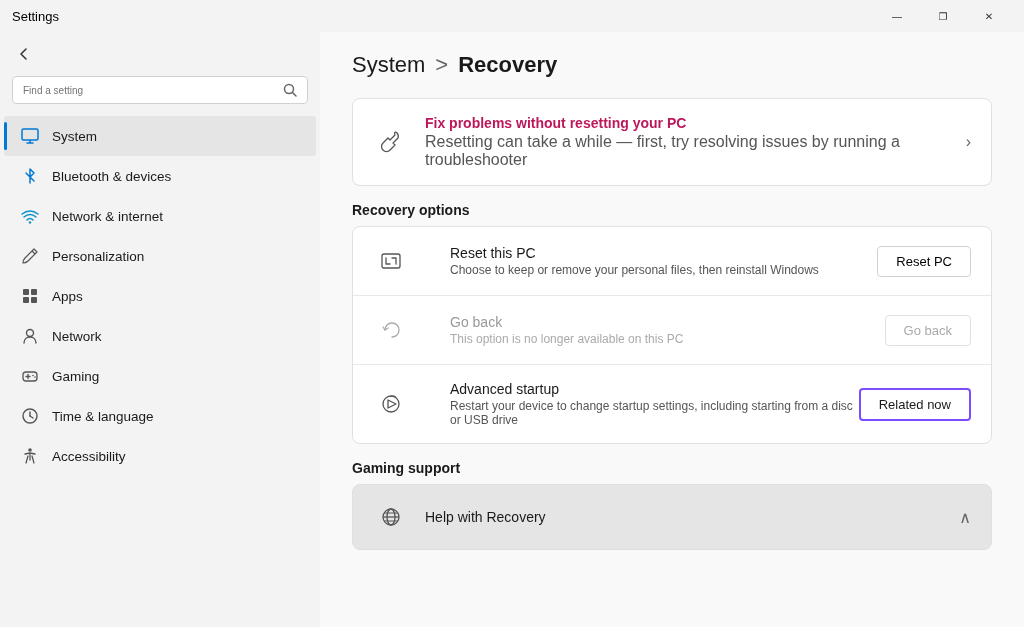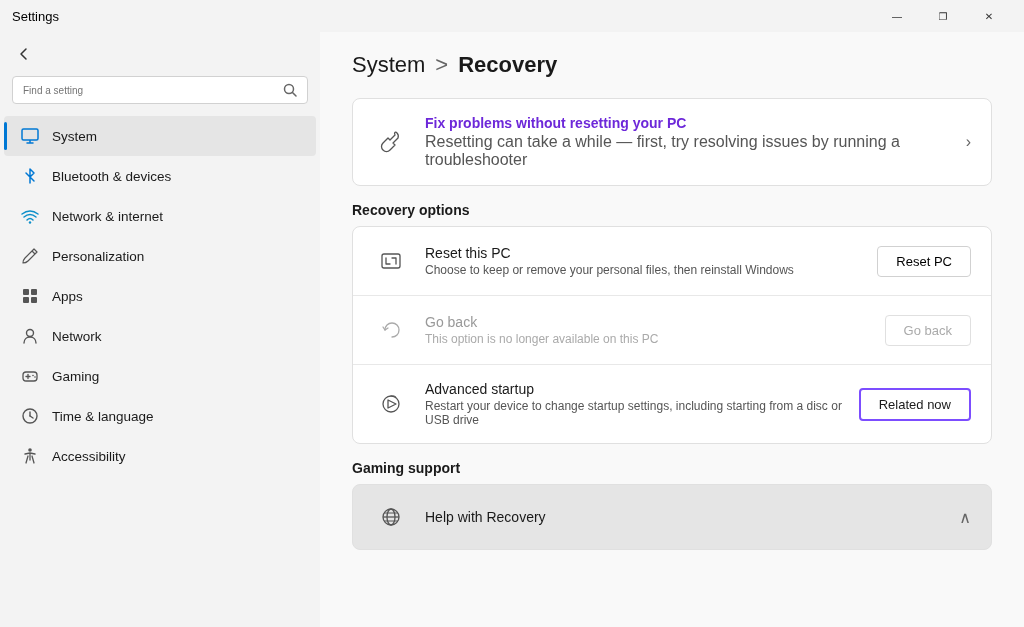--- a/index.html
+++ b/index.html
@@ -181,21 +181,21 @@
       display: flex;
       align-items: center;
       justify-content: center;
       margin-right: 16px;
       flex-shrink: 0;
     }
     .fix-card-text { flex: 1; }
     .fix-card-title {
       font-size: 14px;
       font-weight: 600;
-      color: #6d28d9;
+      color: #be185d;
       margin-bottom: 2px;
     }
     .fix-card-desc {
       font-size: 16px;
       color: #555;
     }
     .chevron-right {
       color: #666;
       font-size: 16px;
     }
@@ -226,21 +226,21 @@
     .option-row:last-child { border-bottom: none; }
     .option-icon {
       width: 36px;
       height: 36px;
       display: flex;
       align-items: center;
       justify-content: center;
       margin-right: 16px;
       flex-shrink: 0;
     }
-    .option-text { flex: 1; }
+    .option-text { flex: 1; margin-left: 25px; }
     .option-title {
       font-size: 14px;
       font-weight: 500;
       color: #1a1a1a;
       margin-bottom: 2px;
     }
     .option-desc {
       font-size: 12px;
       color: #555;
     }

